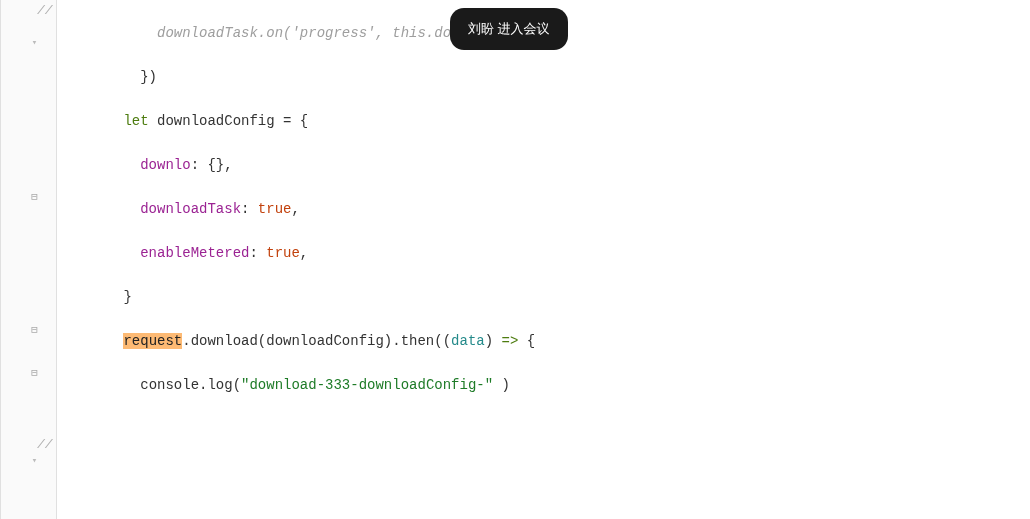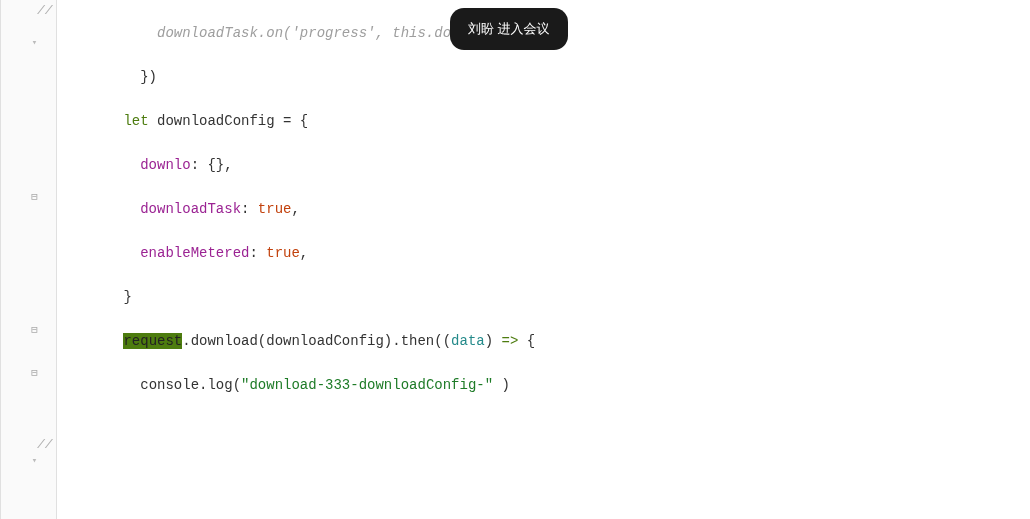--- a/index.html
+++ b/index.html
@@ -53,21 +53,21 @@
     .line { height: 22px; }
     .keyword { color: #4d7c0f; }
     .def { color: #248a8a; }
     .prop { color: #9b2393; }
     .value-str { color: #1e7b27; }
     .value-num { color: #2a4fcf; }
     .value-bool { color: #c2410c; }
     .plain { color: #333; }
     .delim { color: #333; }
     .comment { color: #9e9e9e; font-style: italic; }
-    .highlight { background: #4d7c0f; color: #222; }
+    .highlight { background: #fdba74; color: #222; }
     .notification {
       position: absolute;
       top: 8px;
       left: 450px;
       background: #1a1a1a;
       color: #fff;
       padding: 10px 18px;
       border-radius: 14px;
       font-family: -apple-system, "Segoe UI", sans-serif;
       font-size: 13px;

